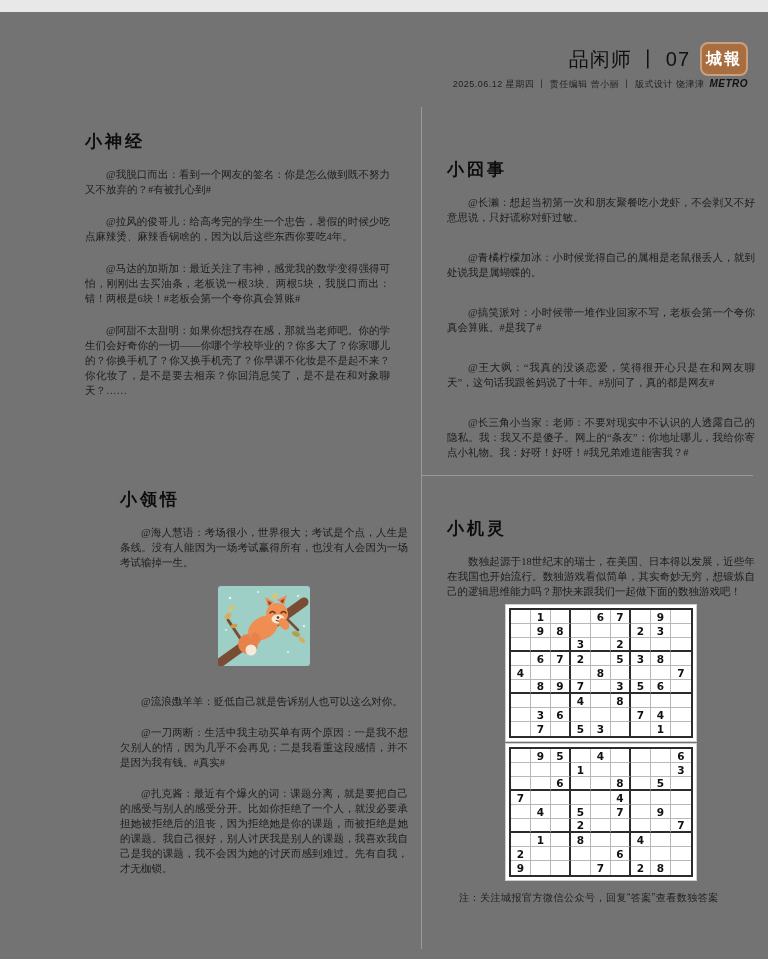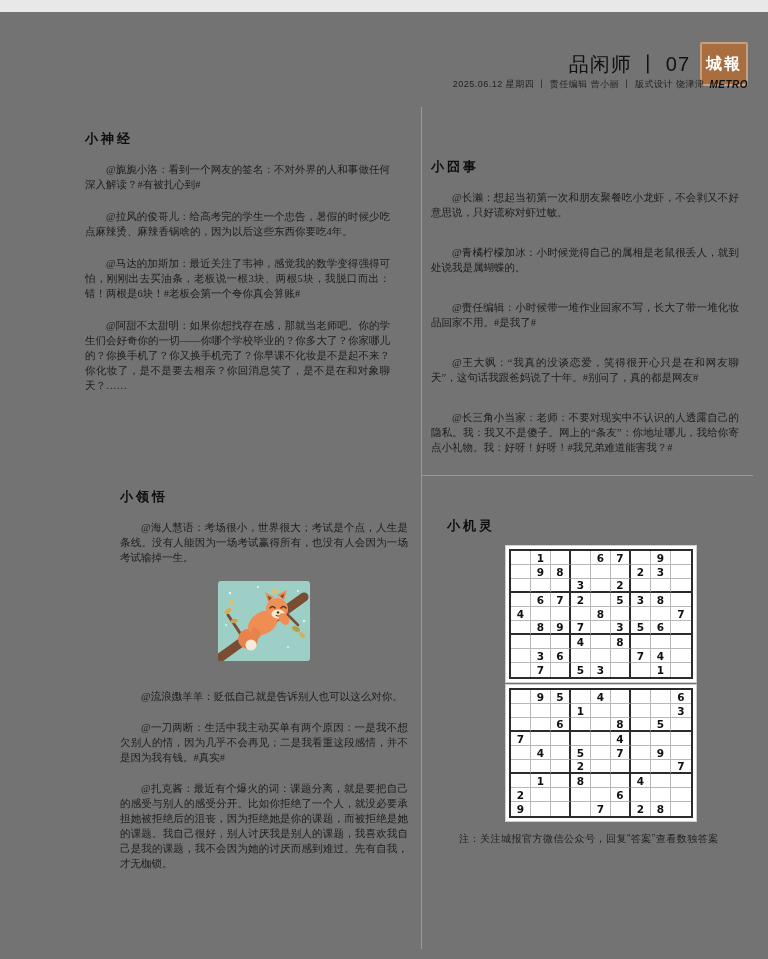--- a/index.html
+++ b/index.html
@@ -8,44 +8,44 @@
     margin:12px auto;overflow:hidden;
     font-family:"Liberation Serif","DejaVu Serif",serif;color:#1c1c1c;
   }
   
   .masthead-row{position:absolute;top:30px;right:20px;display:flex;align-items:center;}
   .masthead-title{
     font-family:"Liberation Sans","DejaVu Sans",sans-serif;
     font-size:20px;color:#111;letter-spacing:1px;white-space:nowrap;
   }
   .seal{
-    margin-left:10px;width:48px;height:44px;background:#a96e3f;color:#fff;
+    margin-left:10px;width:48px;height:34px;background:#a96e3f;color:#fff;
     display:flex;align-items:center;justify-content:center;
     font-family:"Liberation Sans","DejaVu Sans",sans-serif;
-    font-weight:bold;font-size:16px;letter-spacing:2px;border-radius:2px;
+    font-weight:bold;font-size:16px;letter-spacing:2px;border-radius:8px;
     box-shadow:inset 0 0 0 2px rgba(255,255,255,.35);
   }
   .dateline-row{
-    position:absolute;top:66px;right:20px;display:flex;align-items:center;
+    position:absolute;top:66px;right:20px;display:flex;align-items:flex-start;
     font-family:"Liberation Sans","DejaVu Sans",sans-serif;
     font-size:9px;color:#222;letter-spacing:.5px;white-space:nowrap;
   }
   .metro{margin-left:5px;font-style:italic;font-weight:bold;font-size:10px;color:#111;}
   
   .vdivider{position:absolute;left:421px;top:95px;width:1px;height:842px;background:#9a9a9a;}
   .hdivider{position:absolute;left:421px;top:463px;width:332px;height:1px;background:#9a9a9a;}
   
   .section{position:absolute;}
   .sec-shenjing{left:85px;top:118px;width:305px;}
   .sec-lingwu{left:120px;top:476px;width:288px;}
-  .sec-jiongshi{left:431px;top:146px;width:308px;}
+  .sec-jiongshi{left:447px;top:146px;width:308px;}
   .sec-jiling{left:447px;top:505px;width:308px;}
   .sec-title{
     font-family:"Liberation Sans","DejaVu Sans",sans-serif;
-    font-size:13px;font-weight:bold;color:#0d0d0d;letter-spacing:3px;
+    font-size:17px;font-weight:bold;color:#0d0d0d;letter-spacing:3px;
     margin:0 0 14px 0;
   }
   .post{
     font-size:10.5px;line-height:15px;text-align:justify;text-indent:2em;
     margin:0 0 14px 0;
   }
   .sec-jiongshi .post{margin-bottom:25px;}
   .sec-shenjing .post{margin-bottom:17px;}
   .sec-lingwu .post{margin-bottom:16px;}
   .post-single{margin-bottom:19px;}
@@ -86,31 +86,31 @@
   <div class="dateline-row">
     <span>2025.06.12 星期四 丨 责任编辑 曾小丽 丨 版式设计 饶津津</span>
     <span class="metro">METRO</span>
   </div>
 
   <div class="vdivider"></div>
   <div class="hdivider"></div>
 
   <div class="section sec-shenjing">
     <h2 class="sec-title">小神经</h2>
-    <p class="post">@旎旎小洛：看到一个网友的签名：不对外界的人和事做任何深入解读？#有被扎心到#</p>
+    <p class="post">@我脱口而出：看到一个网友的签名：你是怎么做到既不努力又不放弃的？#有被扎心到#</p>
     <p class="post">@拉风的俊哥儿：给高考完的学生一个忠告，暑假的时候少吃点麻辣烫、麻辣香锅啥的，因为以后这些东西你要吃4年。</p>
     <p class="post">@马达的加斯加：最近关注了韦神，感觉我的数学变得强得可怕，刚刚出去买油条，老板说一根3块、两根5块，我脱口而出：错！两根是6块！#老板会第一个夸你真会算账#</p>
     <p class="post">@阿甜不太甜明：如果你想找存在感，那就当老师吧。你的学生们会好奇你的一切——你哪个学校毕业的？你多大了？你家哪儿的？你换手机了？你又换手机壳了？你早课不化妆是不是起不来？你化妆了，是不是要去相亲？你回消息笑了，是不是在和对象聊天？……</p>
   </div>
 
   <div class="section sec-jiongshi">
     <h2 class="sec-title">小囧事</h2>
     <p class="post">@长濑：想起当初第一次和朋友聚餐吃小龙虾，不会剥又不好意思说，只好谎称对虾过敏。</p>
     <p class="post">@青橘柠檬加冰：小时候觉得自己的属相是老鼠很丢人，就到处说我是属蝴蝶的。</p>
-    <p class="post">@责任编辑：小时候带一堆作业回家不写，长大了带一堆化妆品回家不用。#是我了#</p>
+    <p class="post">@搞笑派对：小时候带一堆作业回家不写，老板会第一个夸你真会算账。#是我了#</p>
     <p class="post">@王大飒：“我真的没谈恋爱，笑得很开心只是在和网友聊天”，这句话我跟爸妈说了十年。#别问了，真的都是网友#</p>
     <p class="post">@长三角小当家：老师：不要对现实中不认识的人透露自己的隐私。我：我又不是傻子。网上的“条友”：你地址哪儿，我给你寄点小礼物。我：好呀！好呀！#我兄弟难道能害我？#</p>
   </div>
 
   <div class="section sec-lingwu">
     <h2 class="sec-title">小领悟</h2>
     <p class="post">@海人慧语：考场很小，世界很大；考试是个点，人生是条线。没有人能因为一场考试赢得所有，也没有人会因为一场考试输掉一生。</p>
 
     <div class="illustration-wrap">
       <svg width="92" height="80" viewBox="0 0 92 80">
@@ -157,20 +157,21 @@
       </svg>
     </div>
 
     <p class="post post-single">@流浪嫐羊羊：贬低自己就是告诉别人也可以这么对你。</p>
     <p class="post">@一刀两断：生活中我主动买单有两个原因：一是我不想欠别人的情，因为几乎不会再见；二是我看重这段感情，并不是因为我有钱。#真实#</p>
     <p class="post">@扎克酱：最近有个爆火的词：课题分离，就是要把自己的感受与别人的感受分开。比如你拒绝了一个人，就没必要承担她被拒绝后的沮丧，因为拒绝她是你的课题，而被拒绝是她的课题。我自己很好，别人讨厌我是别人的课题，我喜欢我自己是我的课题，我不会因为她的讨厌而感到难过。先有自我，才无枷锁。</p>
   </div>
 
   <div class="section sec-jiling">
     <h2 class="sec-title">小机灵</h2>
+    <p class="sudoku-intro">数独起源于18世纪末的瑞士，在美国、日本得以发展，近些年在我国也开始流行。数独游戏看似简单，其实奇妙无穷，想锻炼自己的逻辑思维能力吗？那快来跟我们一起做下面的数独游戏吧！</p>
 
     <div class="sudoku">
         <div class="sc"></div>
         <div class="sc">1</div>
         <div class="sc br"></div>
         <div class="sc"></div>
         <div class="sc">6</div>
         <div class="sc br">7</div>
         <div class="sc"></div>
         <div class="sc">9</div>

